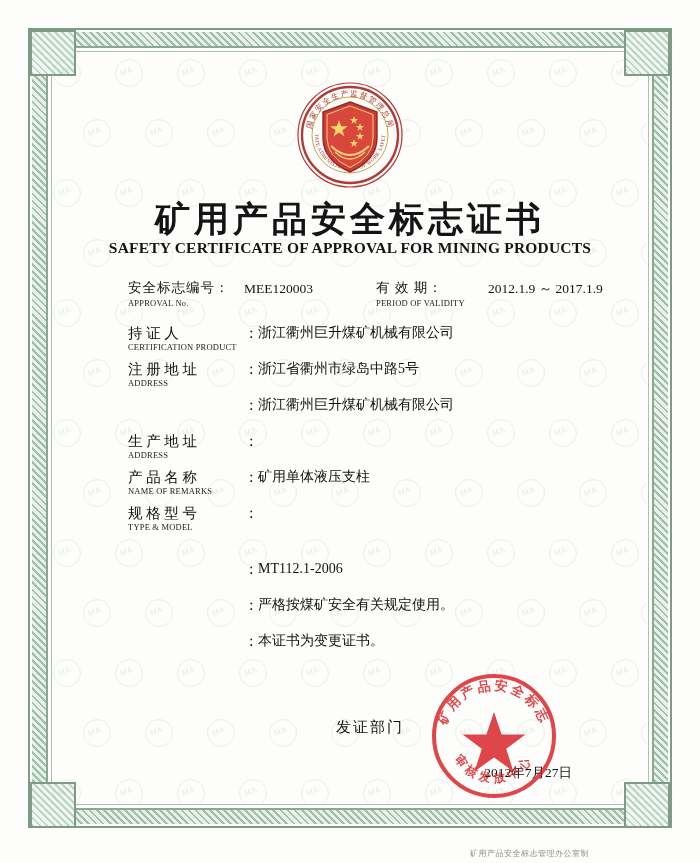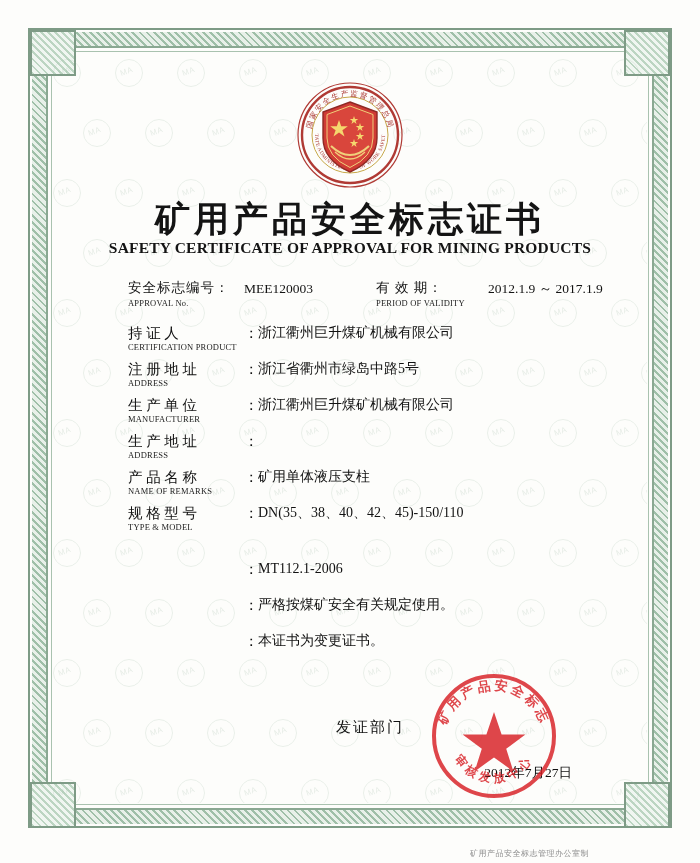--- a/index.html
+++ b/index.html
@@ -639,24 +639,20 @@
       <div class="field">
         <div class="label-wrap">
           <span class="cn">注 册 地 址</span>
           <span class="en">ADDRESS</span>
         </div>
         <span class="colon">：</span>
         <span class="value">浙江省衢州市绿岛中路5号</span>
       </div>
 
       <div class="field">
-        <div class="label-wrap">
-          <span class="cn">生 产 单 位</span>
-          <span class="en">MANUFACTURER</span>
-        </div>
         <span class="colon">：</span>
         <span class="value">浙江衢州巨升煤矿机械有限公司</span>
       </div>
 
       <div class="field">
         <div class="label-wrap">
           <span class="cn">生 产 地 址</span>
           <span class="en">ADDRESS</span>
         </div>
         <span class="colon">：</span>
@@ -670,21 +666,20 @@
         <span class="colon">：</span>
         <span class="value">矿用单体液压支柱</span>
       </div>
 
       <div class="field">
         <div class="label-wrap">
           <span class="cn">规 格 型 号</span>
           <span class="en">TYPE &amp; MODEL</span>
         </div>
         <span class="colon">：</span>
-        <span class="value">DN(35、38、40、42、45)-150/110</span>
       </div>
 
       <div class="gap"></div>
 
       <div class="field">
         <span class="colon">：</span>
         <span class="value">MT112.1-2006</span>
       </div>
 
       <div class="field">

